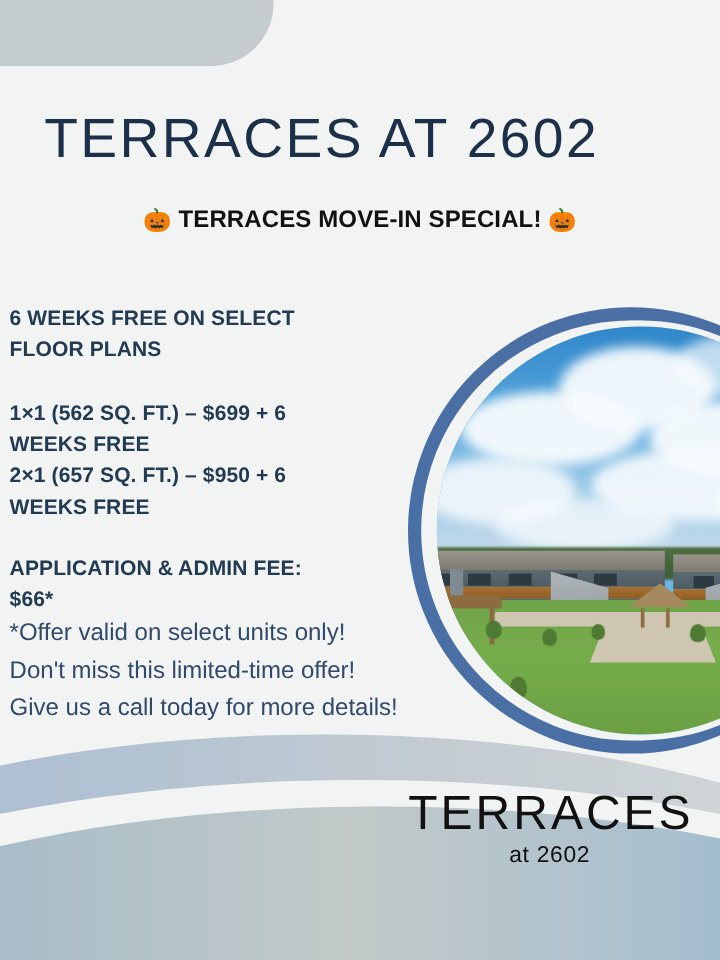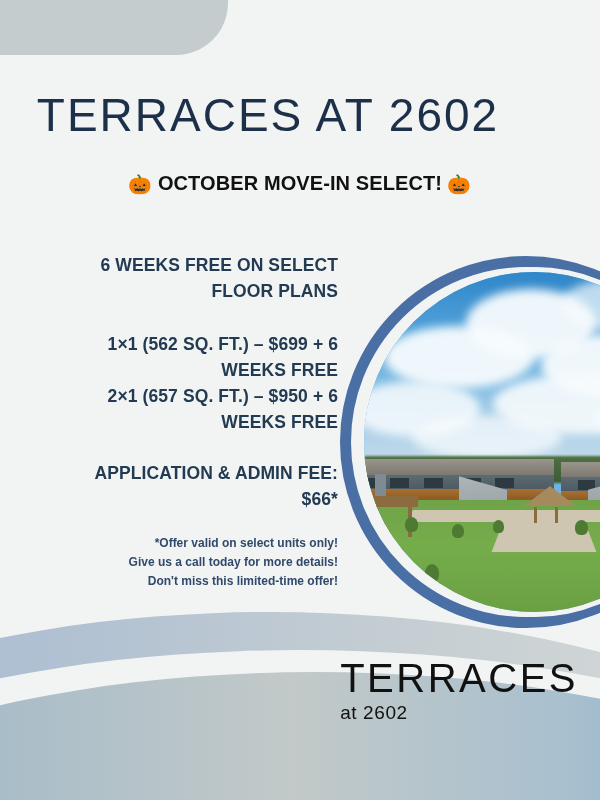--- a/index.html
+++ b/index.html
@@ -45,35 +45,34 @@
     color:#111111;
     letter-spacing:0.1px;
     white-space:nowrap;
   }
   .pumpkin{font-size:19px;vertical-align:-1px;}
 
   
   .copy{
     position:absolute;left:8px;top:252px;
     width:330px;
-    text-align:right;
+    text-align:left;
     color:#223a52;
   }
   .copy-block{
     font-size:17.5px;
     font-weight:bold;
     line-height:1.50;
     letter-spacing:0.1px;
   }
   .gap-lg{height:26px;}
   .gap-md{height:24px;}
   .fineprint{
-    margin-top:22px;
-    font-size:12px;
-    font-weight:700;
+    font-size:20px;
+    font-weight:400;
     line-height:1.58;
     color:#31496b;
   }
 
   
   .photo-ring{
     position:absolute;
     left:340px;top:256px;
     width:372px;height:372px;
     border-radius:50%;
@@ -155,21 +154,21 @@
   }
   .wave-front{
     left:-300px;top:672px;
     width:1230px;height:470px;
     background:linear-gradient(90deg,#8fb0c6 0%,#a6bcc9 22%,#c2c9c8 48%,#a9c0cf 70%,#6f9dc2 100%);
   }
 
   
   .logo{
     position:absolute;right:22px;bottom:78px;
-    text-align:left;
+    text-align:center;
     color:#111;
     line-height:1;
   }
   .logo-main{
     font-size:40px;
     font-weight:400;
     letter-spacing:2.5px;
     font-family:"Liberation Sans", sans-serif;
   }
   .logo-sub{
@@ -184,21 +183,21 @@
 <body>
 
 <div id="flyer">
 
   <div class="corner-block"></div>
 
   <div class="headline">TERRACES AT 2602</div>
 
   <div class="subtitle">
     <span class="pumpkin">🎃</span>
-    <span>OCTOBER MOVE-IN SELECT!</span>
+    <span>TERRACES MOVE-IN SPECIAL!</span>
     <span class="pumpkin">🎃</span>
   </div>
 
   <div class="copy">
 
     <div class="copy-block">
       <div>6 WEEKS FREE ON SELECT</div>
       <div>FLOOR PLANS</div>
     </div>
 
@@ -213,22 +212,22 @@
 
     <div class="gap-md"></div>
 
     <div class="copy-block">
       <div>APPLICATION &amp; ADMIN FEE:</div>
       <div>$66*</div>
     </div>
 
     <div class="fineprint">
       <div>*Offer valid on select units only!</div>
+      <div>Don't miss this limited-time offer!</div>
       <div>Give us a call today for more details!</div>
-      <div>Don't miss this limited-time offer!</div>
     </div>
   </div>
 
   <div class="photo-ring"></div>
 
   <div class="photo-circle">
     <div class="photo-inner">
       <div class="sky"></div>
       <div class="cloud c1"></div>
       <div class="cloud c2"></div>

